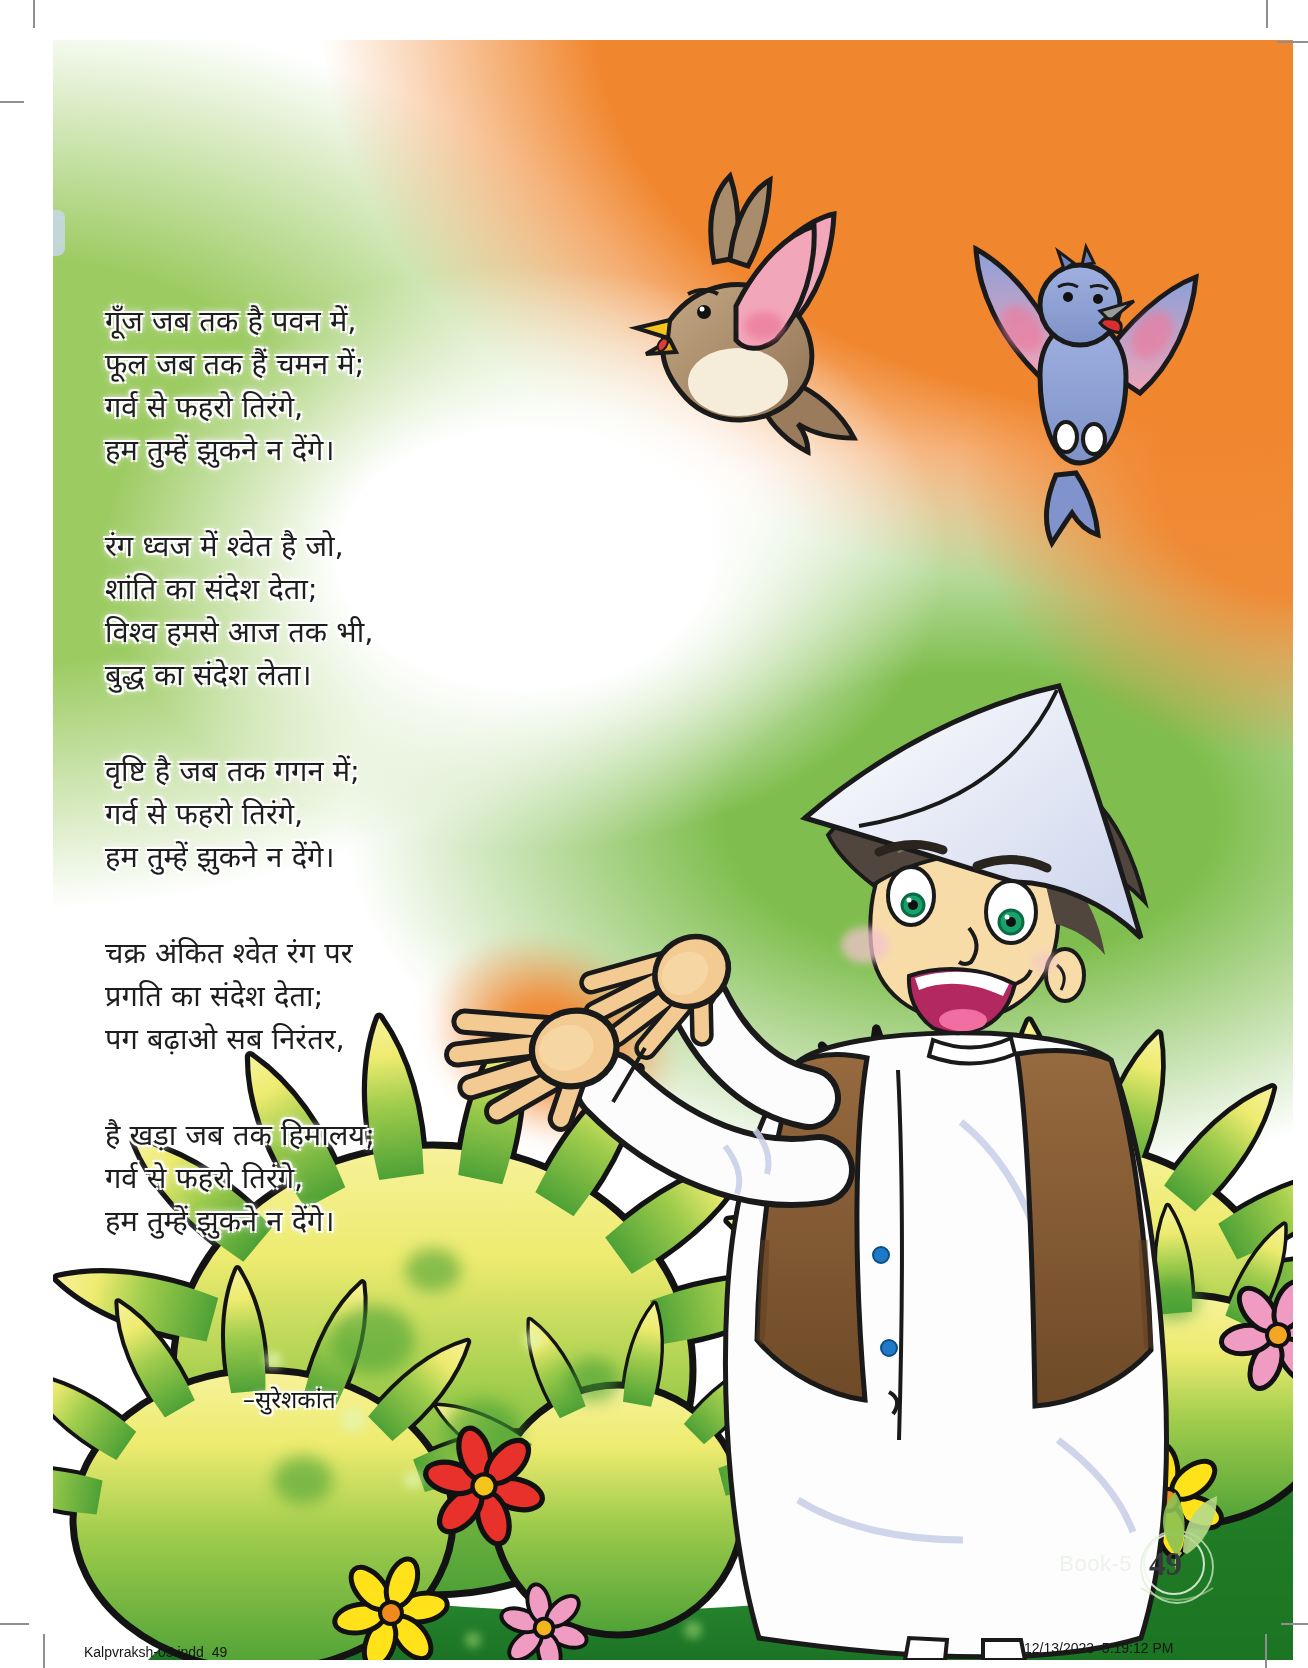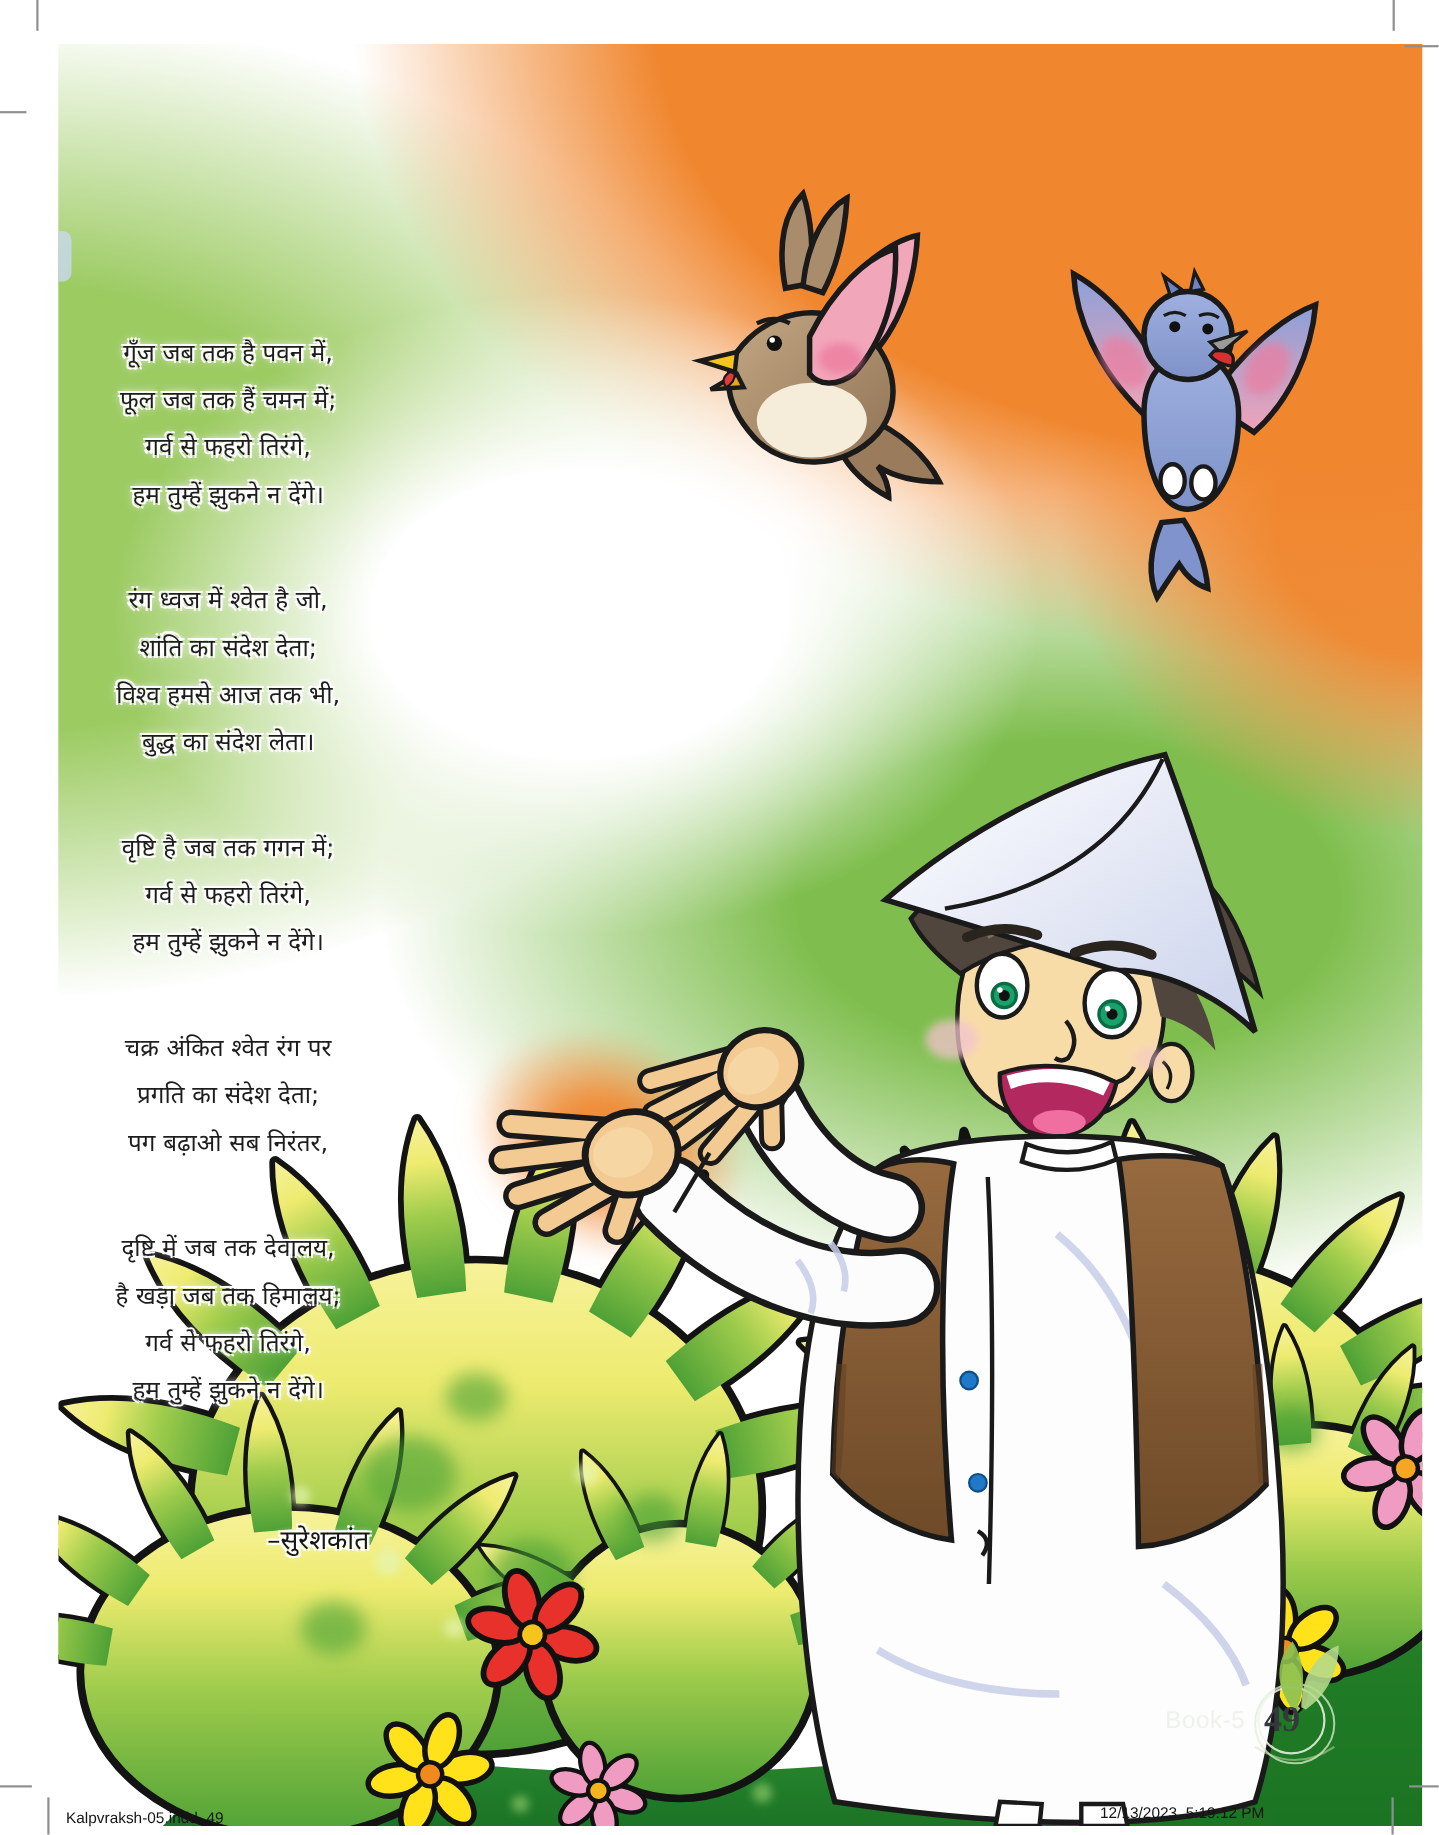--- a/index.html
+++ b/index.html
@@ -31,44 +31,43 @@
   }
   svg.scene{position:absolute;left:0;top:0;}
 
   
   .poem{
     position:absolute;left:105px;top:300px;z-index:3;
     font-family:"DejaVu Sans", sans-serif;color:#1d1d1d;
   }
   .stanza{margin:0 0 53px 0;}
   .pline{
-    height:43px;line-height:43px;font-size:22px;white-space:nowrap;
+    height:43px;line-height:43px;font-size:29px;white-space:nowrap;
     text-shadow:-2px -2px 0 #fff,2px -2px 0 #fff,-2px 2px 0 #fff,2px 2px 0 #fff,
                 0 0 6px #fff,0 0 10px rgba(255,255,255,.9);
-    text-align:center;
   }
   .author{
     position:absolute;left:227px;top:1382px;z-index:3;font-size:24px;color:#161616;
     font-family:"DejaVu Sans", sans-serif;
     text-shadow:-2px -2px 0 #fff,2px -2px 0 #fff,-2px 2px 0 #fff,2px 2px 0 #fff,0 0 6px #fff;
     margin-left:16px;
   }
 
   
   .book-label{
     position:absolute;left:1012px;top:1551px;width:120px;text-align:right;z-index:4;
     font-size:22px;color:#EDF2EA;letter-spacing:.5px;
   }
   .page-num{
     position:absolute;left:1149px;top:1546px;width:56px;z-index:4;
     font-family:"Liberation Serif", serif;font-weight:bold;font-size:33px;color:#35393B;
   }
 
   
-  .pre{white-space:pre;}
+  .pre{white-space:pre;margin-left:24px;}
   .footer-left{
     position:absolute;left:60px;top:1644px;z-index:4;font-size:14px;color:#151515;
   }
   .footer-right{
     position:absolute;left:1000px;top:1640px;width:257px;z-index:4;
     font-size:14px;color:#151515;
   }
 
   
   .crop{position:absolute;background:#8F8F8F;z-index:5;}
@@ -450,21 +449,20 @@
     <div class="pline">वृष्टि है जब तक गगन में;</div>
     <div class="pline">गर्व से फहरो तिरंगे,</div>
     <div class="pline">हम तुम्हें झुकने न देंगे।</div>
   </div>
   <div class="stanza">
     <div class="pline">चक्र अंकित श्वेत रंग पर</div>
     <div class="pline">प्रगति का संदेश देता;</div>
     <div class="pline">पग बढ़ाओ सब निरंतर,</div>
   </div>
   <div class="stanza">
-    <div class="pline">दृष्टि में जब तक देवालय,</div>
     <div class="pline">है खड़ा जब तक हिमालय;</div>
     <div class="pline">गर्व से फहरो तिरंगे,</div>
     <div class="pline">हम तुम्हें झुकने न देंगे।</div>
   </div>
 </div>
 <div class="author">–सुरेशकांत</div>
 
 <div class="book-label">Book-5</div>
 <div class="page-num">49</div>
 

